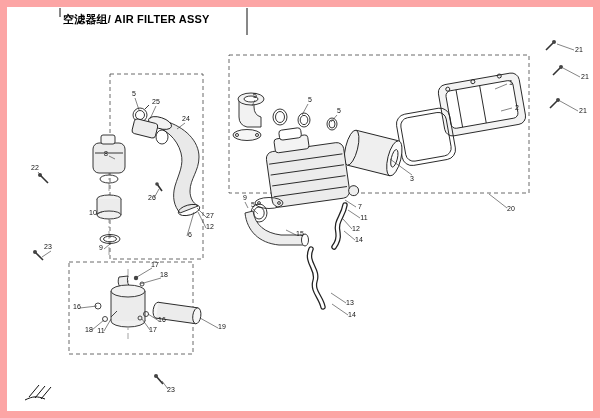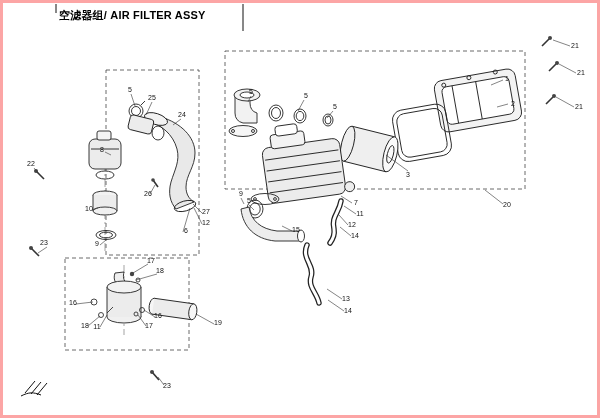--- a/index.html
+++ b/index.html
@@ -1,18 +1,18 @@
 <!DOCTYPE html>
 <html><head>
 <meta charset="utf-8">
 <style>
   html,body{margin:0;padding:0;background:#fff;}
   .page{
     position:relative;width:600px;height:418px;background:#fff;
-    border:3px solid #fca5a5;box-sizing:border-box;overflow:hidden;
+    border:7px solid #fca5a5;box-sizing:border-box;overflow:hidden;
     font-family:"Liberation Sans",sans-serif;
   }
   .title{
     position:absolute;left:56px;top:5px;font-size:11px;font-weight:bold;
     color:#000;letter-spacing:.2px;white-space:nowrap;
   }
   svg{position:absolute;left:0;top:0;}
   svg text{font-family:"Liberation Sans",sans-serif;font-size:7px;fill:#111;text-anchor:middle;}
   .dash{fill:none;stroke:#444;stroke-width:.8;stroke-dasharray:4 3;}
   .axis{stroke:#666;stroke-width:.6;stroke-dasharray:8 3 2 3;}

